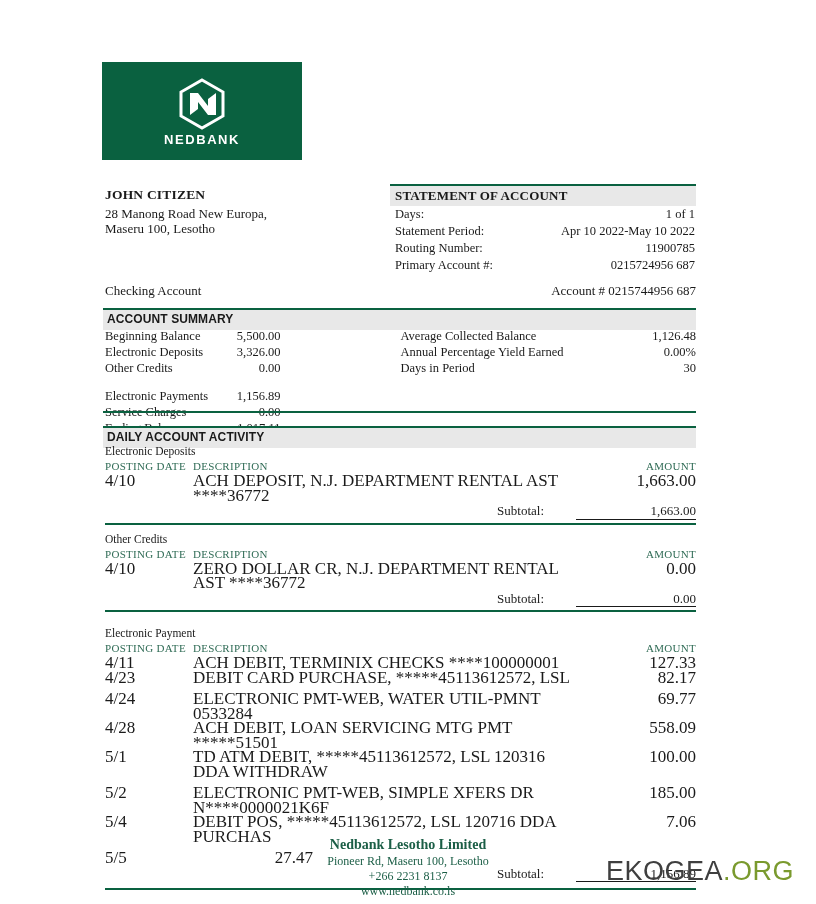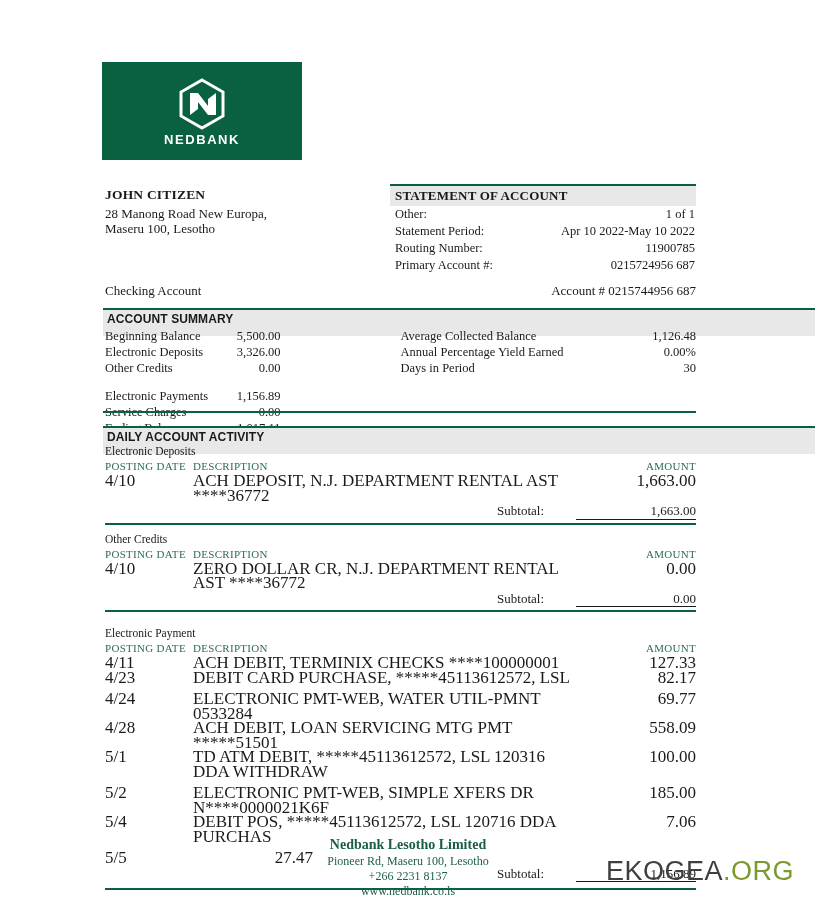--- a/index.html
+++ b/index.html
@@ -108,26 +108,26 @@
     font-size: 12.5px;
     padding: 1px 1px 1px 5px;
     line-height: 15px;
   }
   .soa-row .v { text-align: right; white-space: nowrap; }
 
   
   .band {
     position: absolute;
     left: 103px;
-    width: 712px;
+    width: 593px;
     background: #e8e8e8;
     border-top: 2.5px solid #0a6140;
     font-weight: bold;
     font-size: 12px;
-    padding: 2px 0 10px 4px;
+    padding: 2px 0 4px 4px;
     box-sizing: border-box;
     font-family: "Liberation Sans", sans-serif;
     letter-spacing: 0.1px;
   }
 
   
   .summary {
     position: absolute;
     left: 105px;
     top: 328px;
@@ -236,21 +236,21 @@
   <div class="cust-name">JOHN CITIZEN</div>
   <div class="cust-addr1">28 Manong Road New Europa,</div>
   <div class="cust-addr2">Maseru 100, Lesotho</div>
   <div class="acct-type">Checking Account</div>
   <div class="acct-num-right">Account # 0215744956 687</div>
 
   <div class="soa">
     <div class="soa-title">STATEMENT OF ACCOUNT</div>
     <div id="soa-rows">
         <div class="soa-row">
-          <span class="l">Other:</span>
+          <span class="l">Days:</span>
           <span class="v">1 of 1</span>
         </div>
         <div class="soa-row">
           <span class="l">Statement Period:</span>
           <span class="v">Apr 10 2022-May 10 2022</span>
         </div>
         <div class="soa-row">
           <span class="l">Routing Number:</span>
           <span class="v">11900785</span>
         </div>

